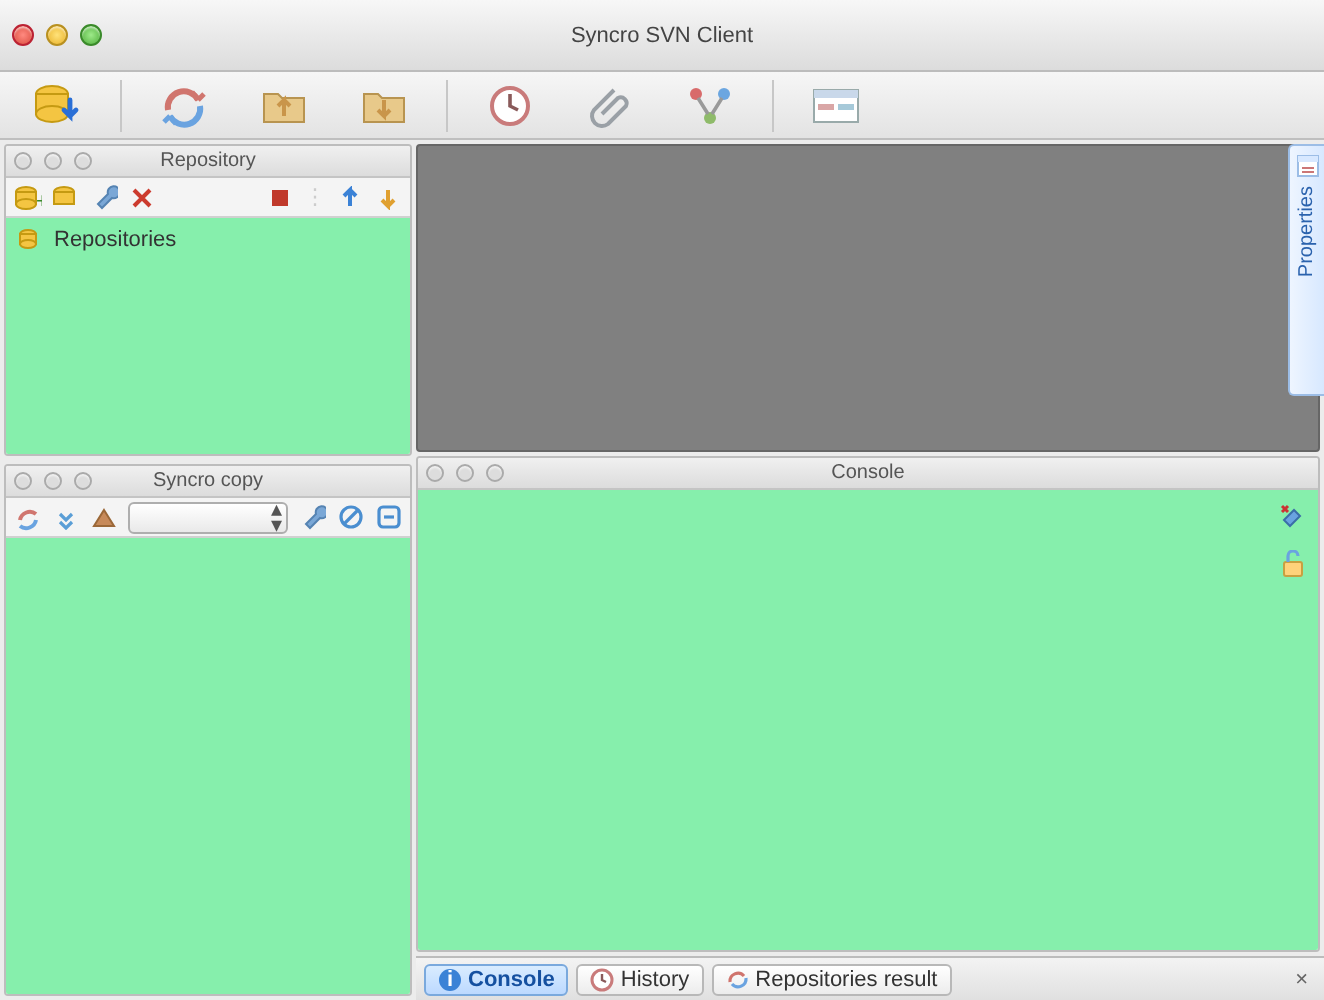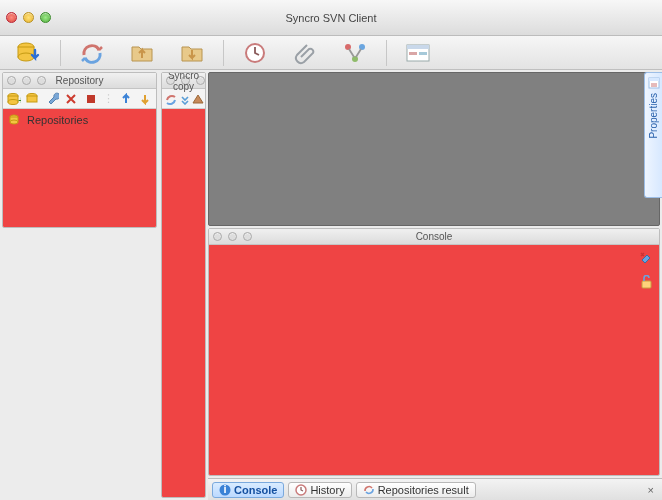--- a/index.html
+++ b/index.html
@@ -14,31 +14,31 @@
   .tl.g { background: radial-gradient(#9eea8a,#4fae3a); border-color:#3a8a2a; }
   .title-text { position: absolute; left:0; right:0; text-align:center; color:#444; }
 
   
   .main-toolbar { height: 34px; background: linear-gradient(#f6f6f6,#e3e3e3); border-bottom:1px solid #bfbfbf; display:flex; align-items:center; padding:0 6px; gap:4px; }
   .tbtn { width:46px; height:30px; display:flex; align-items:center; justify-content:center; border:1px solid transparent; border-radius:4px; }
   .tsep { width:1px; height:26px; background:#c7c7c7; margin:0 4px; }
 
   
   .content { flex:1; display:flex; position:relative; }
-  .left-col { width:208px; display:flex; flex-direction:row;justify-content:flex-end; }
+  .left-col { width:208px; display:flex; flex-direction:column;justify-content:flex-end; }
   .right-col { flex:1; display:flex; flex-direction:column; position:relative; }
 
   
   .panel { background:#fff; border:1px solid #bdbdbd; margin:2px; display:flex; flex-direction:column; border-radius:2px; overflow:hidden; }
   .panel-header { height:16px; background:linear-gradient(#f0f0f0,#dcdcdc); border-bottom:1px solid #c4c4c4; display:flex; align-items:center; padding:0 4px; position:relative; }
   .panel-header .traffic .tl { width:9px; height:9px; }
   .panel-title { position:absolute; left:0; right:0; text-align:center; color:#555; font-size:10px; }
   .panel-toolbar { height:20px; border-bottom:1px solid #d0d0d0; background:#f4f4f4; display:flex; align-items:center; padding:0 2px; gap:1px; }
   .pico { width:18px; height:18px; display:flex; align-items:center; justify-content:center; border-radius:3px; }
-  .panel-body { flex:1; background:#ef4444; overflow:auto; padding:4px; }
+  .panel-body { flex:1; background:#86efac; overflow:auto; padding:4px; }
 
   
   .repo-panel { height:156px; }
   .wc-panel { flex:1; }
 
   
   .editor-area { height:154px; margin:2px 2px 0 0; background:#808080; border:1px solid #666; border-radius:2px; }
 
   
   .console-panel { flex:1; margin:2px 2px 2px 0; }

